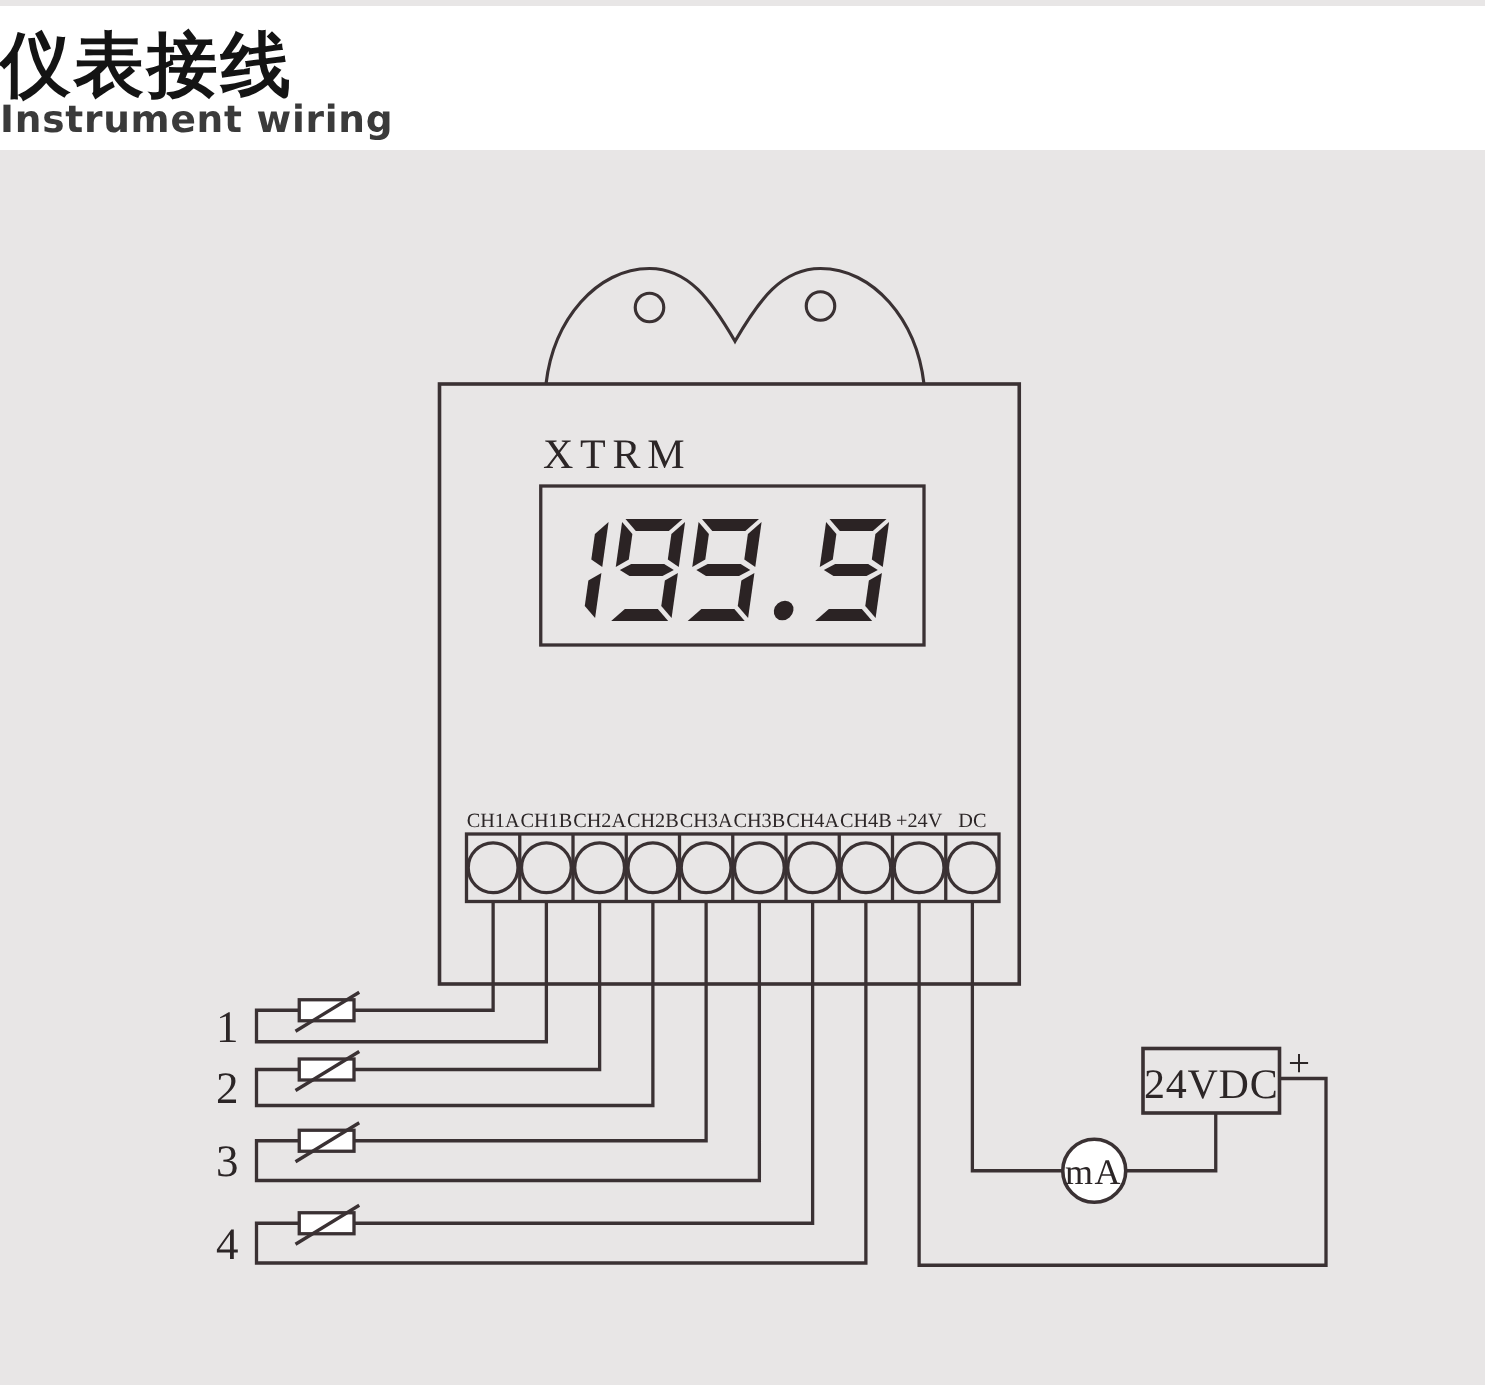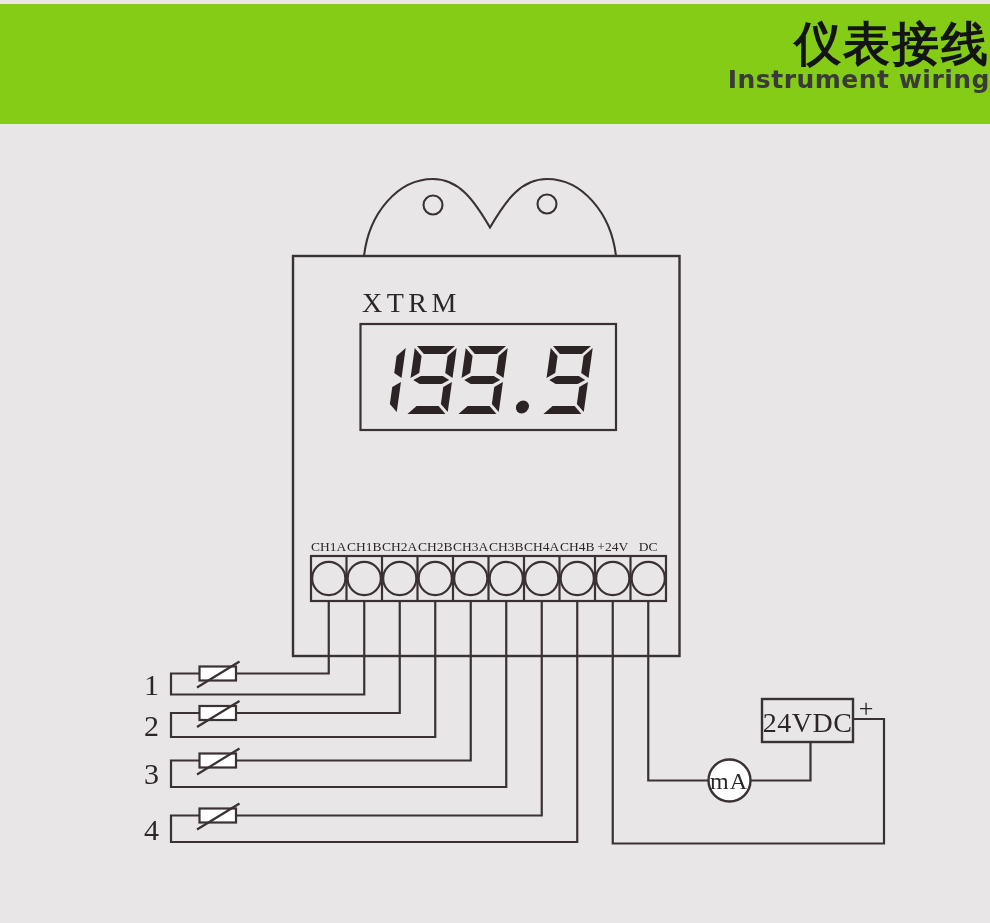--- a/index.html
+++ b/index.html
@@ -2,22 +2,22 @@
 <html><head>
 <meta charset="utf-8">
 <style>
   html,body{margin:0;padding:0;}
   body{
     width:990px;height:923px;position:relative;overflow:hidden;
     background:#e8e6e6;
     font-family:"Liberation Serif","DejaVu Serif",serif;
   }
   .header{
-    position:absolute;left:0;top:4px;width:990px;height:120px;
-    background:#84cc16;text-align:right;
+    position:absolute;left:0;top:4px;width:990px;height:96px;
+    background:#ffffff;text-align:left;
   }
   .title{
     margin-top:11px;
     font-family:"DejaVu Sans","Liberation Sans",sans-serif;
     font-weight:700;font-size:47px;line-height:1.25;color:#141414;
     letter-spacing:2px;
   }
   .subtitle{
     margin-top:-9px;
     font-family:"DejaVu Sans","Liberation Sans",sans-serif;

